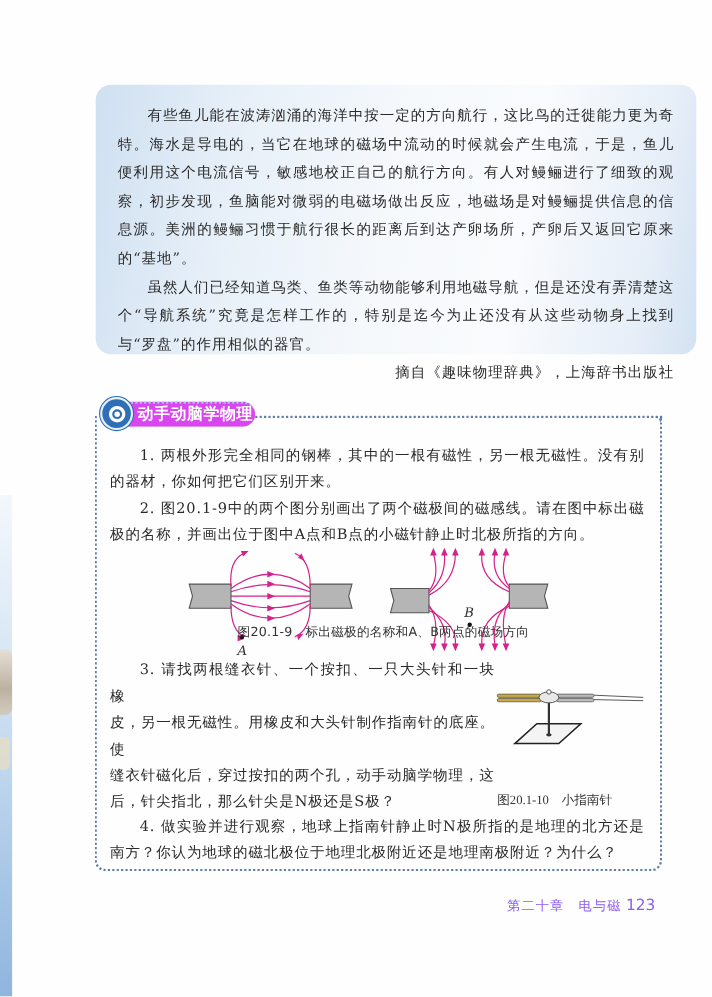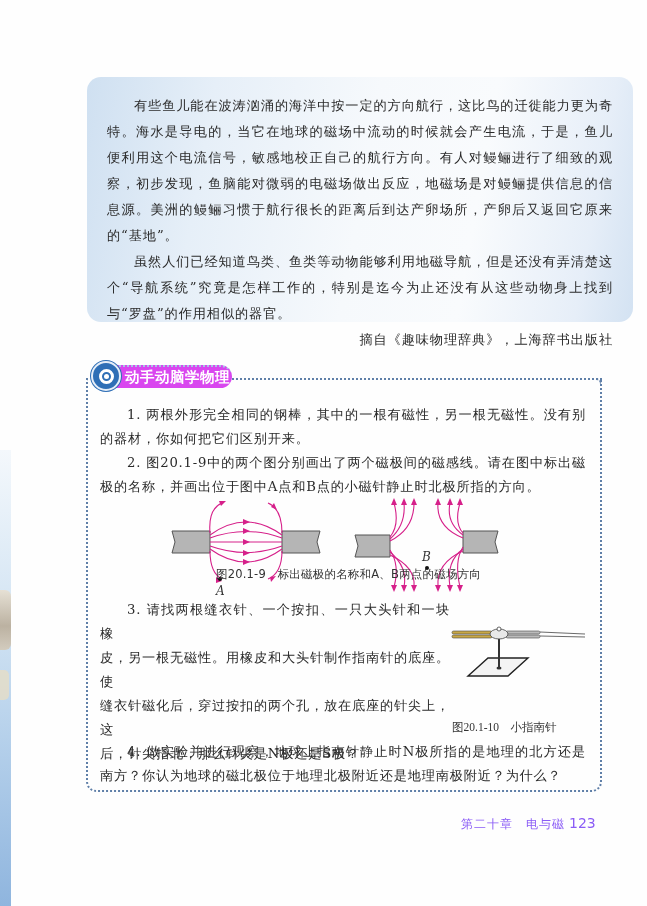--- a/index.html
+++ b/index.html
@@ -194,21 +194,21 @@
     </g>
     <circle cx="257" cy="73" r="2" fill="#111"></circle>
     <text x="252" y="66" font-size="12" font-style="italic" fill="#333" font-family="DejaVu Serif, serif">B</text>
   </g>
 </svg>
 <div class="fig1-caption">图20.1-9　标出磁极的名称和A、B两点的磁场方向</div>
 
 <div class="q" style="left:100px; top:586px; width:350px;margin-top:12px;">
   <div><span class="indent"></span><span>3. 请找两根缝衣针、一个按扣、一只大头针和一块橡</span></div>
   <div>皮，另一根无磁性。用橡皮和大头针制作指南针的底座。使</div>
-  <div>缝衣针磁化后，穿过按扣的两个孔，放在底座的针尖上，这</div>
+  <div>缝衣针磁化后，穿过按扣的两个孔，动手动脑学物理，这</div>
   <div>后，针尖指北，那么针尖是N极还是S极？</div>
 </div>
 
 <svg class="fig2" viewBox="0 0 135 58">
   <path d="M18,54 L38,36 L78,36 L58,54 z" fill="#f4f4f4" stroke="#222" stroke-width="1.4"></path>
   <line x1="49" y1="12" x2="49" y2="46" stroke="#333" stroke-width="2"></line>
   <ellipse cx="49" cy="46" rx="2.5" ry="1.5" fill="#333"></ellipse>
   <rect x="2" y="9" width="40" height="3" rx="1.5" fill="#c9a846" stroke="#444" stroke-width="0.6"></rect>
   <rect x="2" y="13" width="40" height="3" rx="1.5" fill="#c9a846" stroke="#444" stroke-width="0.6"></rect>
   <rect x="56" y="9" width="34" height="3" rx="1.5" fill="#bbb" stroke="#444" stroke-width="0.6"></rect>

